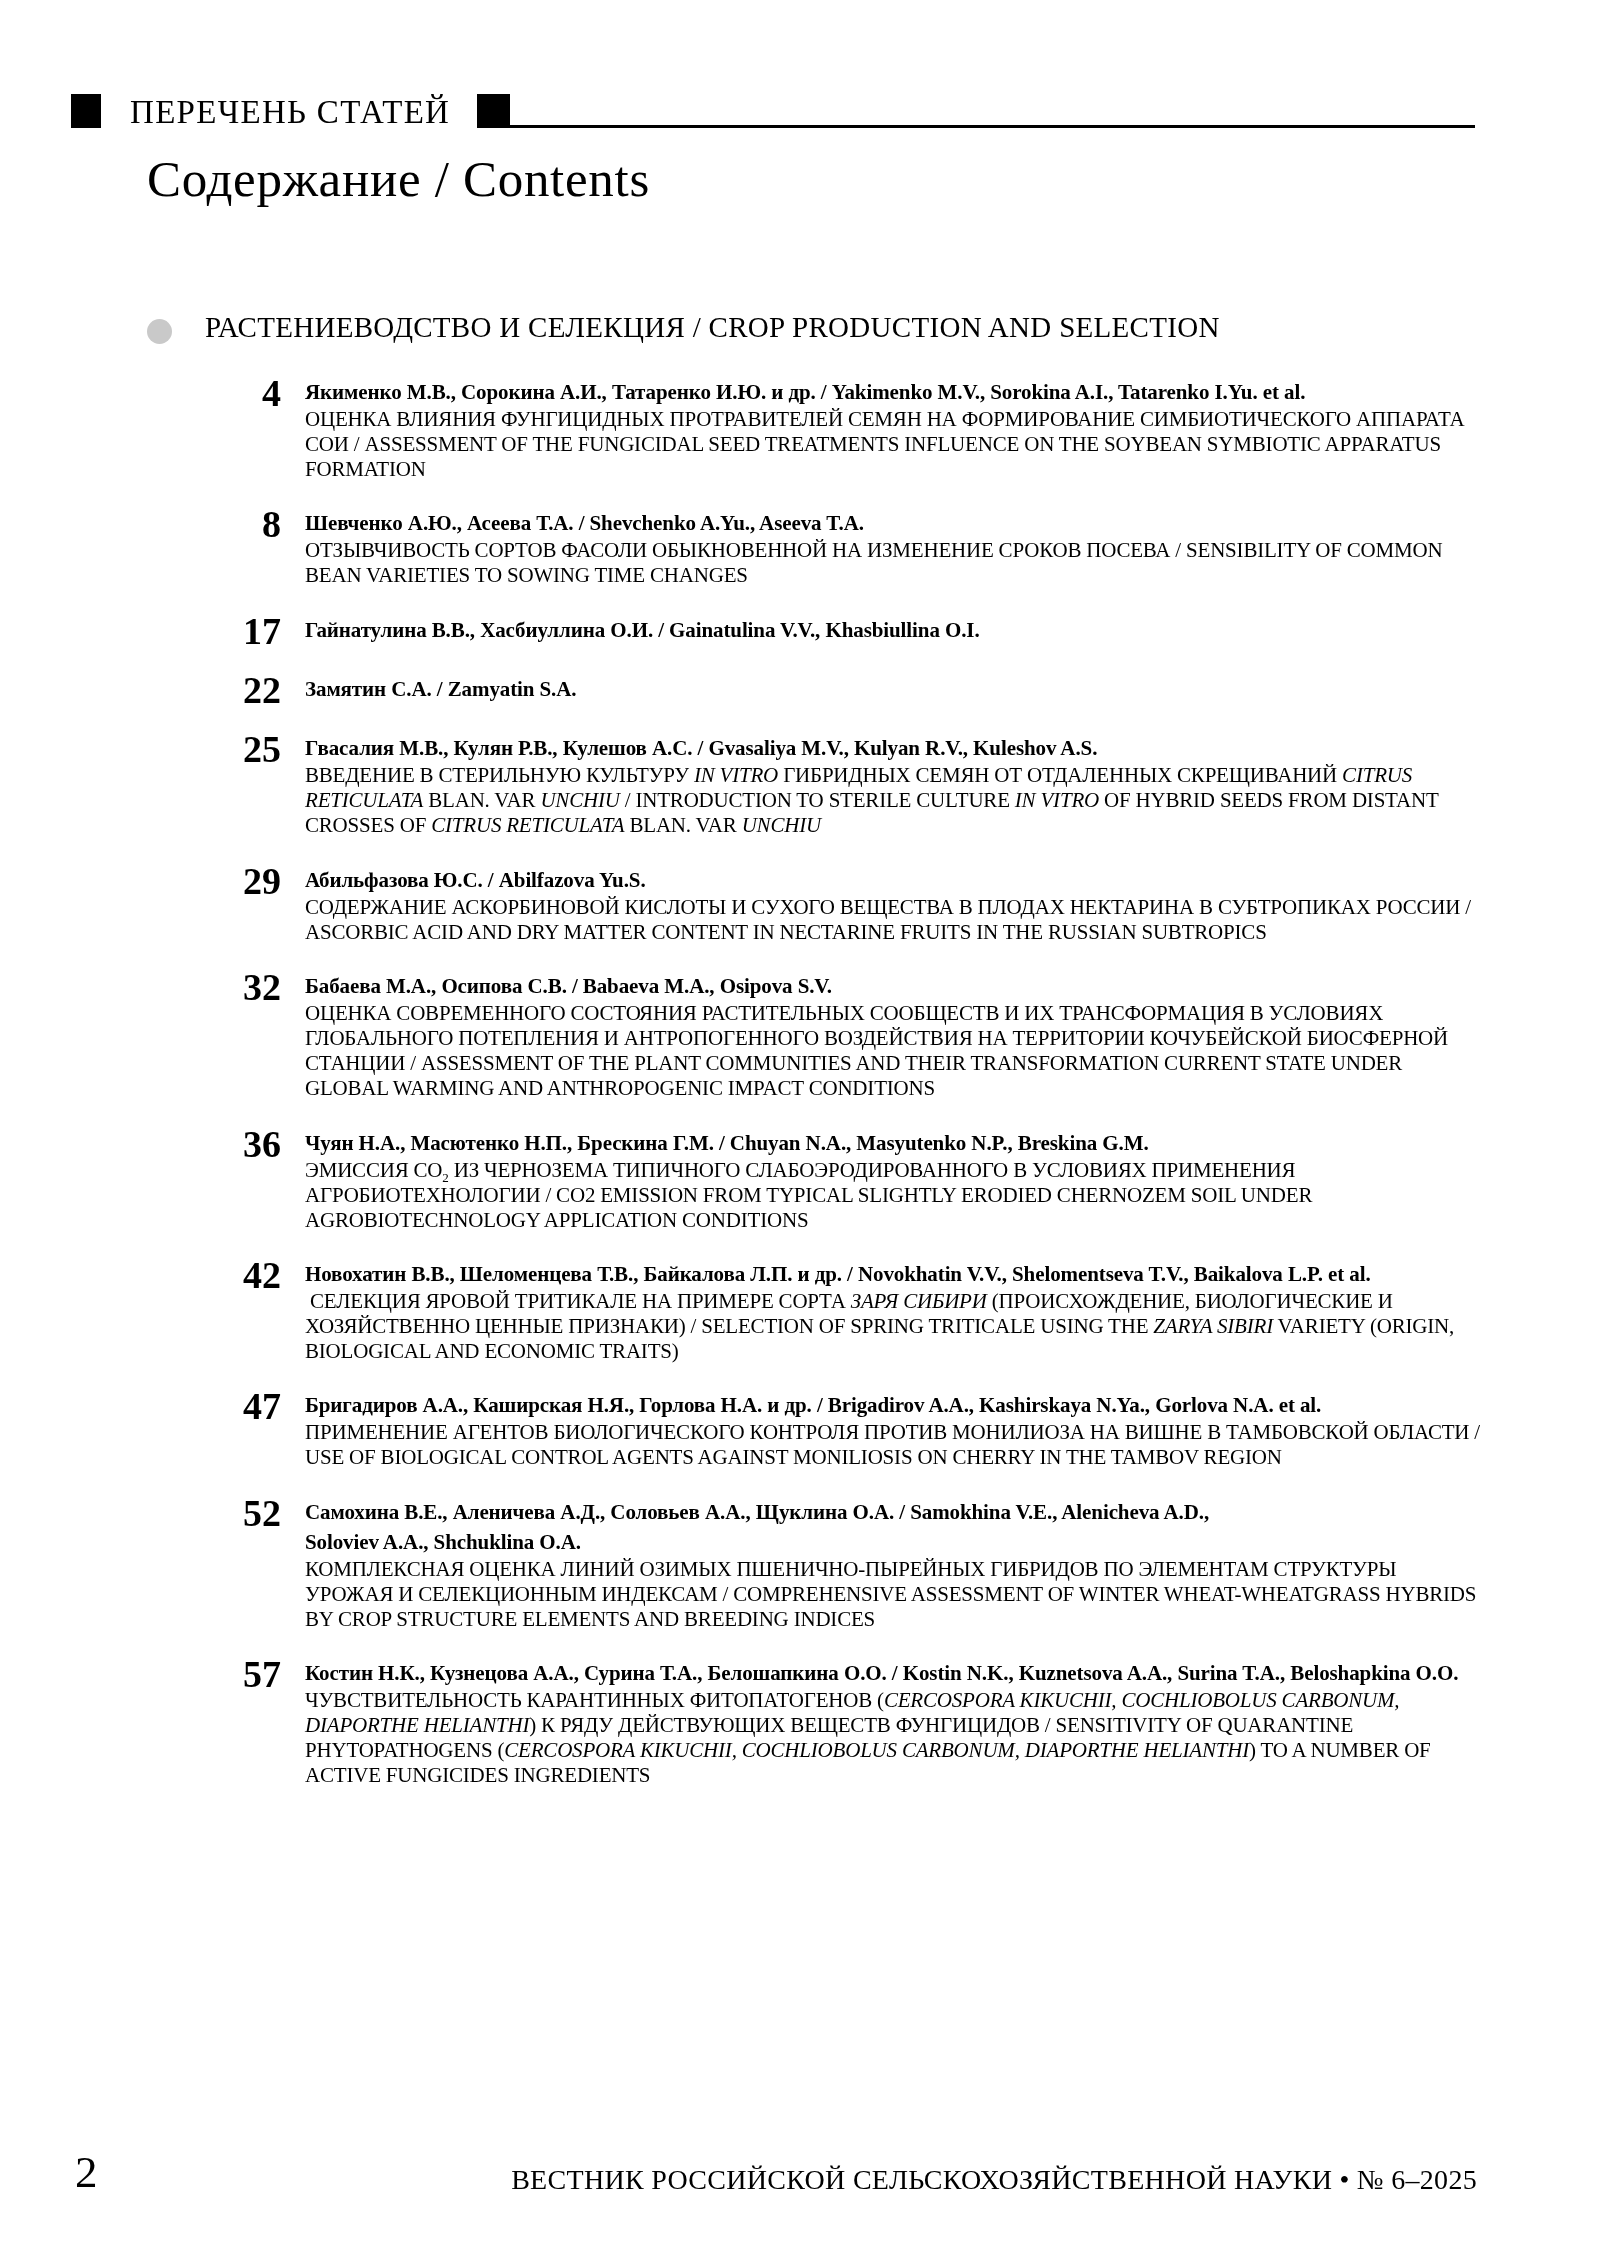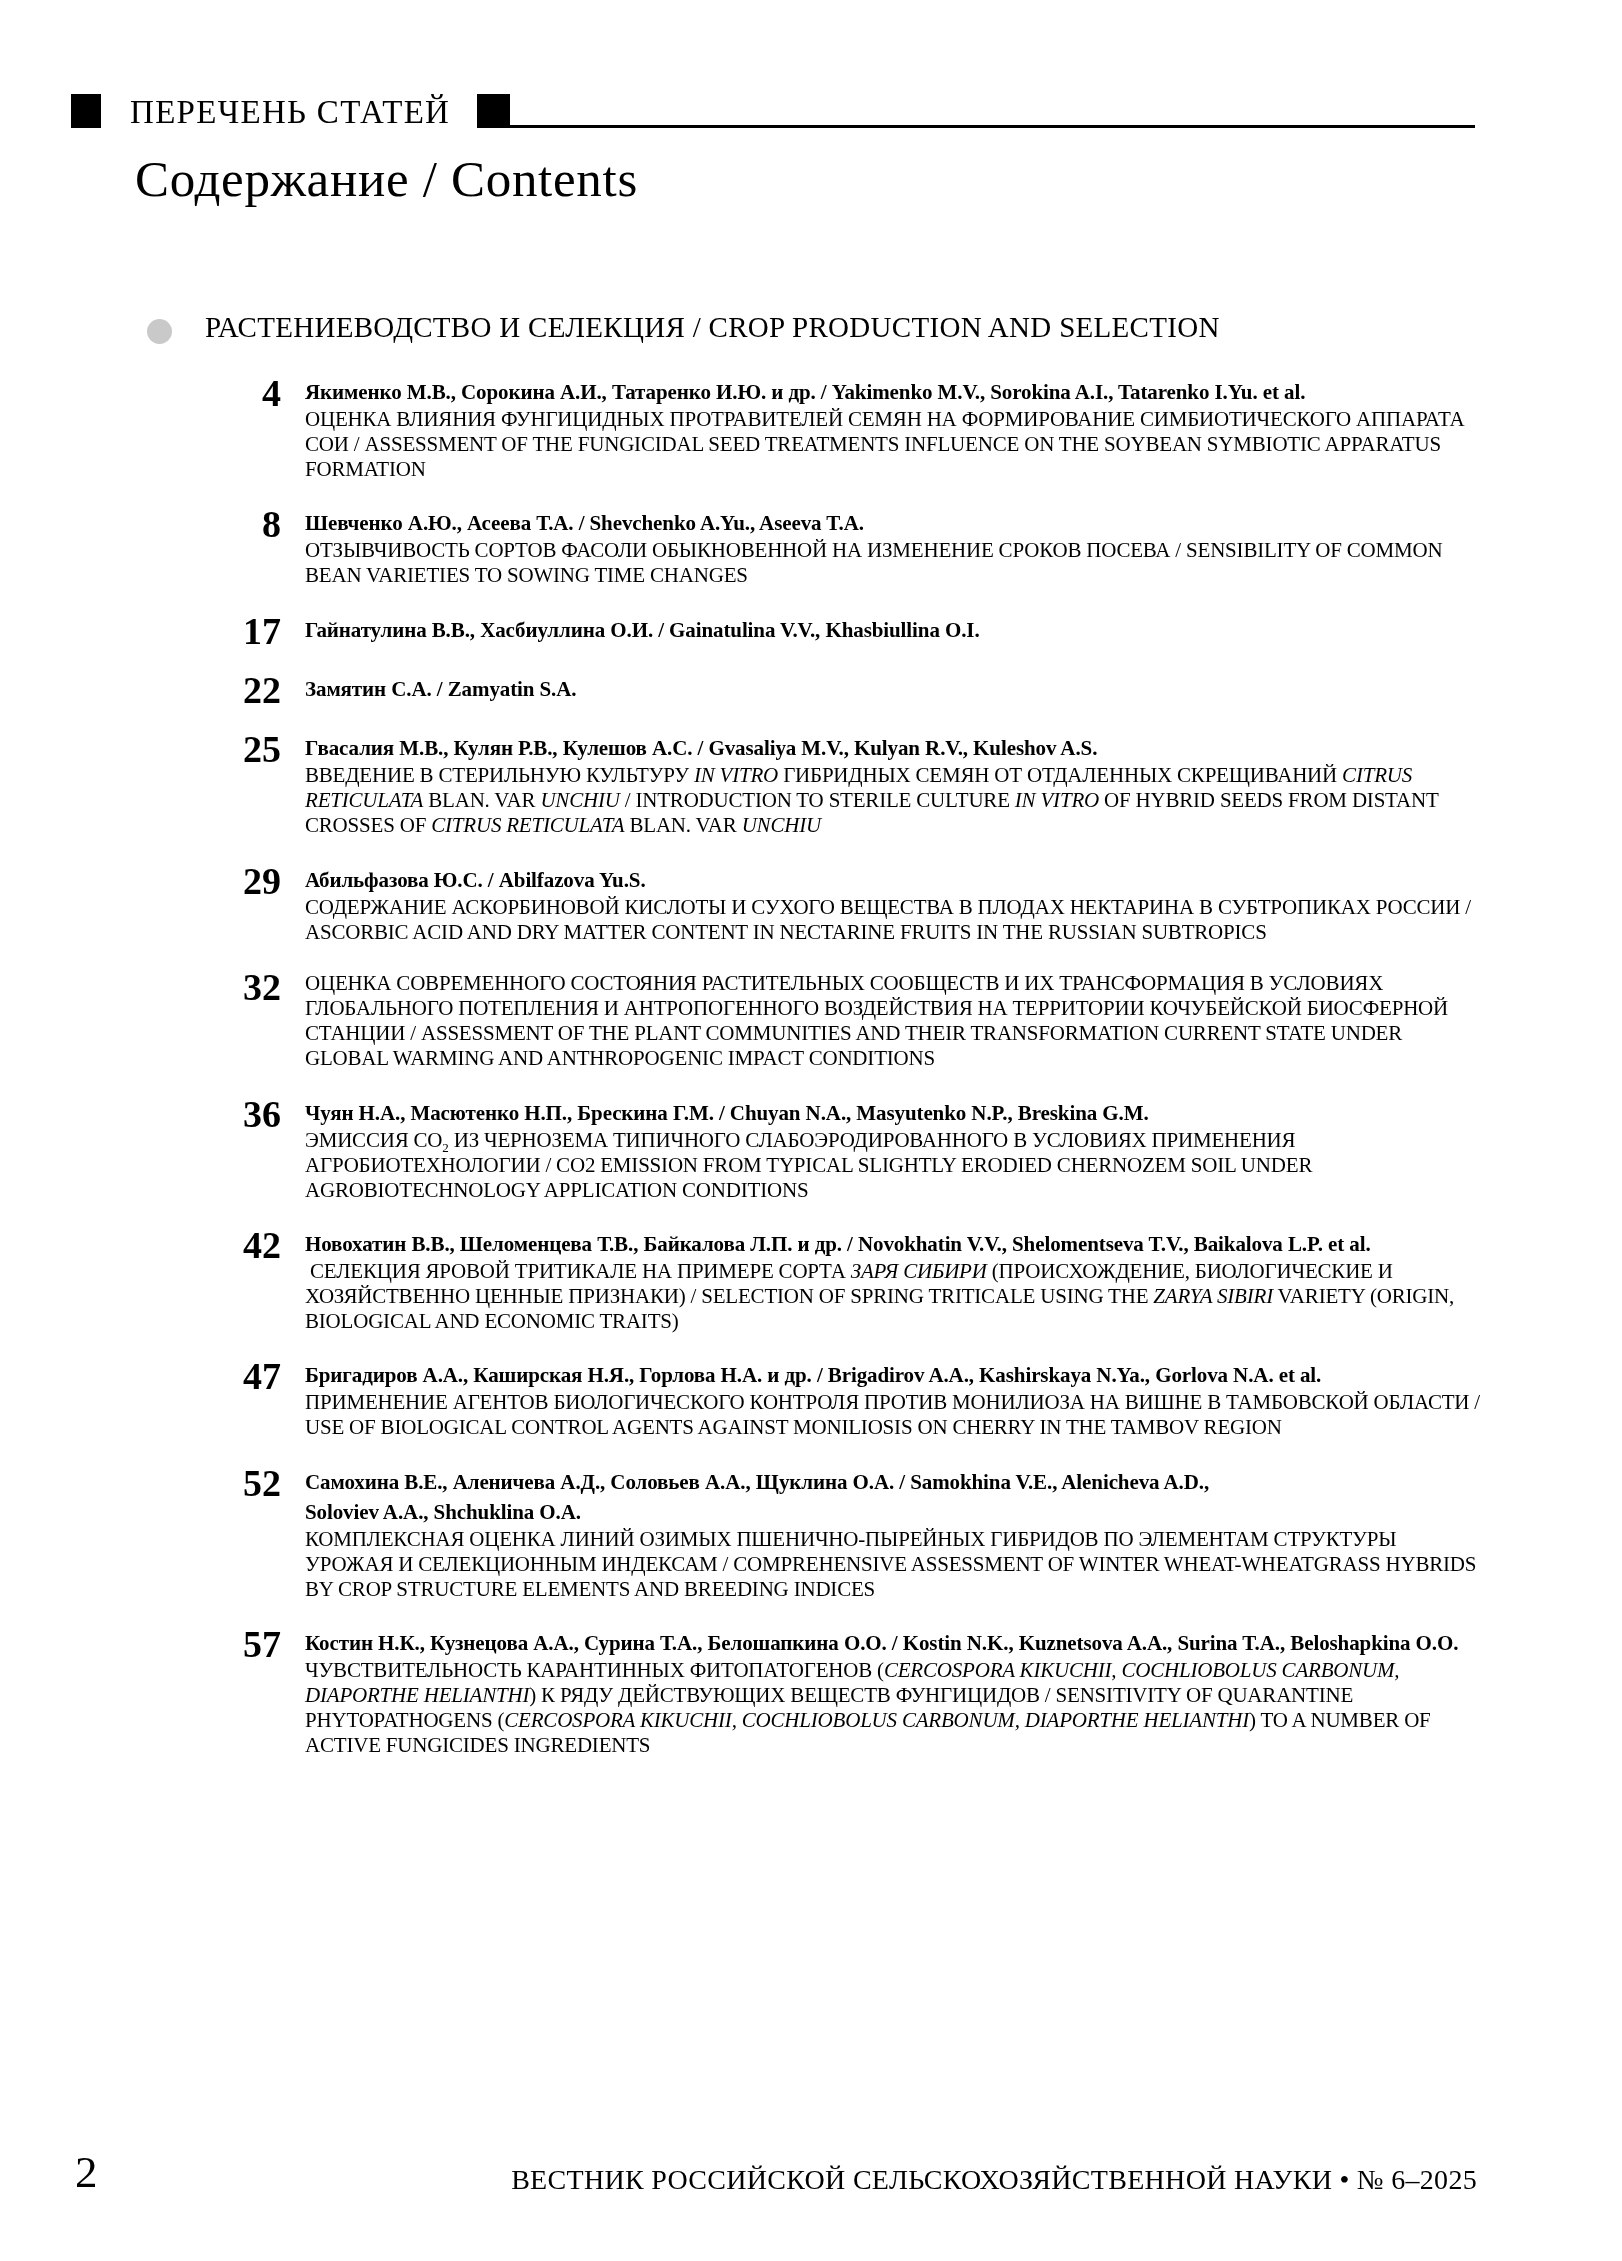--- a/index.html
+++ b/index.html
@@ -34,21 +34,21 @@
     left: 510px;
     top: 125px;
     width: 965px;
     height: 2.6px;
     background: #000000;
   }
 
   
   .page-title {
     position: absolute;
-    left: 135px;
+    left: 147px;
     top: 154px;
     margin: 0;
     font-size: 51px;
     line-height: 1;
     font-weight: 400;
     letter-spacing: 0.7px;
     white-space: nowrap;
   }
 
   
@@ -199,20 +199,21 @@
     <div class="entry-num">29</div>
     <div class="entry-body">
       <div class="entry-authors">Абильфазова Ю.С. / Abilfazova Yu.S.</div>
       <div class="entry-title"><span>СОДЕРЖАНИЕ АСКОРБИНОВОЙ КИСЛОТЫ И СУХОГО ВЕЩЕСТВА В ПЛОДАХ НЕКТАРИНА В СУБТРОПИКАХ РОССИИ / ASCORBIC ACID AND DRY MATTER CONTENT IN NECTARINE FRUITS IN THE RUSSIAN SUBTROPICS</span></div>
     </div>
   </div>
 
   <div class="entry">
     <div class="entry-num">32</div>
     <div class="entry-body">
+      <div class="entry-authors">Бабаева М.А., Осипова С.В. / Babaeva M.A., Osipova S.V.</div>
       <div class="entry-title"><span>ОЦЕНКА СОВРЕМЕННОГО СОСТОЯНИЯ РАСТИТЕЛЬНЫХ СООБЩЕСТВ И ИХ ТРАНСФОРМАЦИЯ В УСЛОВИЯХ ГЛОБАЛЬНОГО ПОТЕПЛЕНИЯ И АНТРОПОГЕННОГО ВОЗДЕЙСТВИЯ НА ТЕРРИТОРИИ КОЧУБЕЙСКОЙ БИОСФЕРНОЙ СТАНЦИИ / ASSESSMENT OF THE PLANT COMMUNITIES AND THEIR TRANSFORMATION CURRENT STATE UNDER GLOBAL WARMING AND ANTHROPOGENIC IMPACT CONDITIONS</span></div>
     </div>
   </div>
 
   <div class="entry">
     <div class="entry-num">36</div>
     <div class="entry-body">
       <div class="entry-authors">Чуян Н.А., Масютенко Н.П., Брескина Г.М. / Chuyan N.A., Masyutenko N.P., Breskina G.M.</div>
       <div class="entry-title"><span>ЭМИССИЯ СО</span><sub>2</sub><span> ИЗ ЧЕРНОЗЕМА ТИПИЧНОГО СЛАБОЭРОДИРОВАННОГО В УСЛОВИЯХ ПРИМЕНЕНИЯ АГРОБИОТЕХНОЛОГИИ / CO2 EMISSION FROM TYPICAL SLIGHTLY ERODIED CHERNOZEM SOIL UNDER AGROBIOTECHNOLOGY APPLICATION CONDITIONS</span></div>
     </div>

